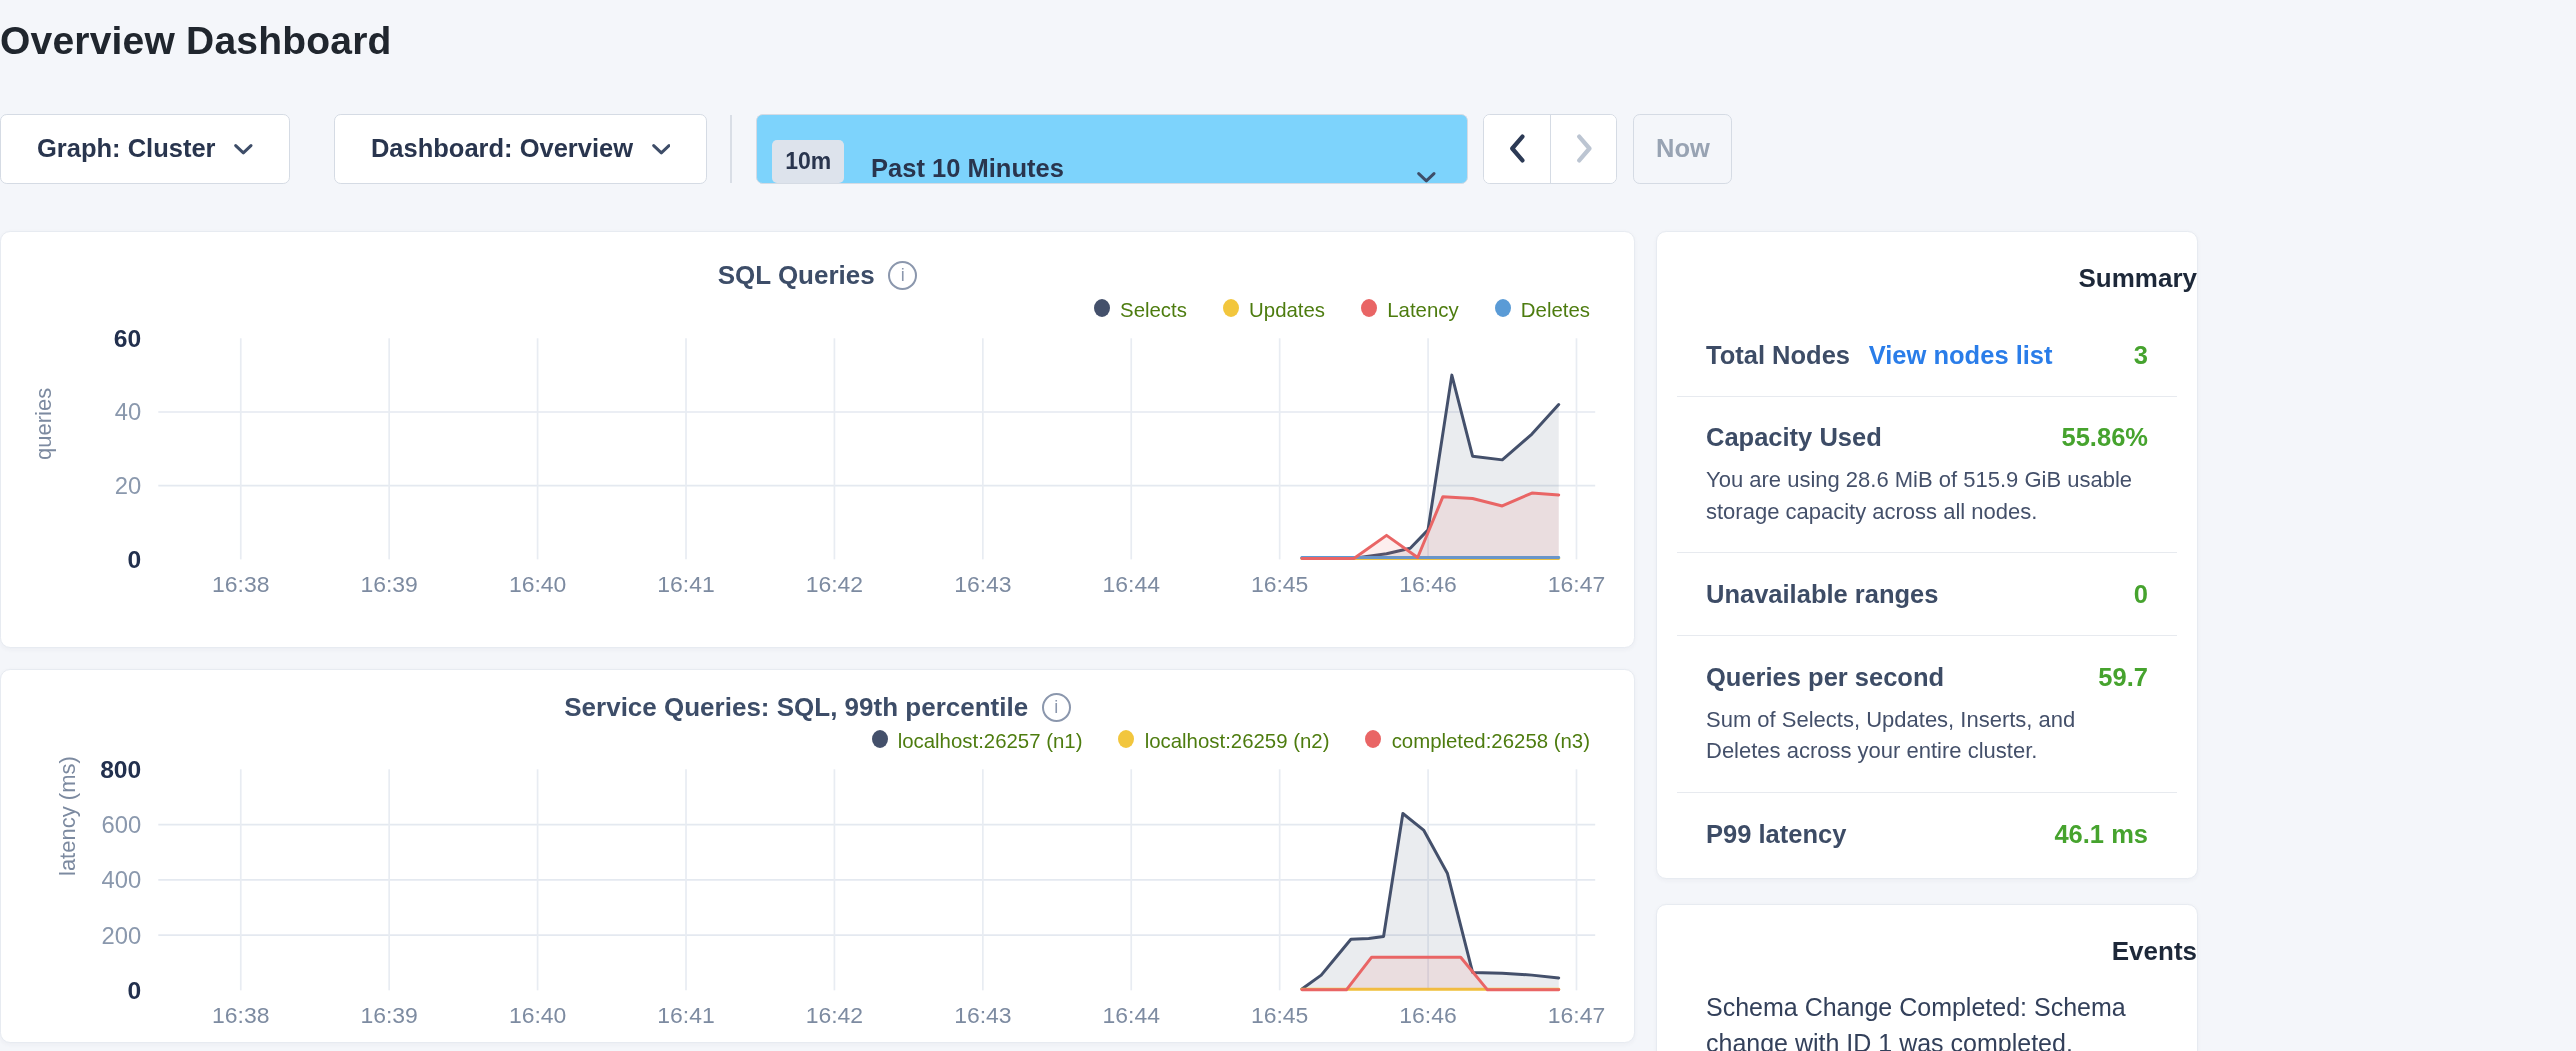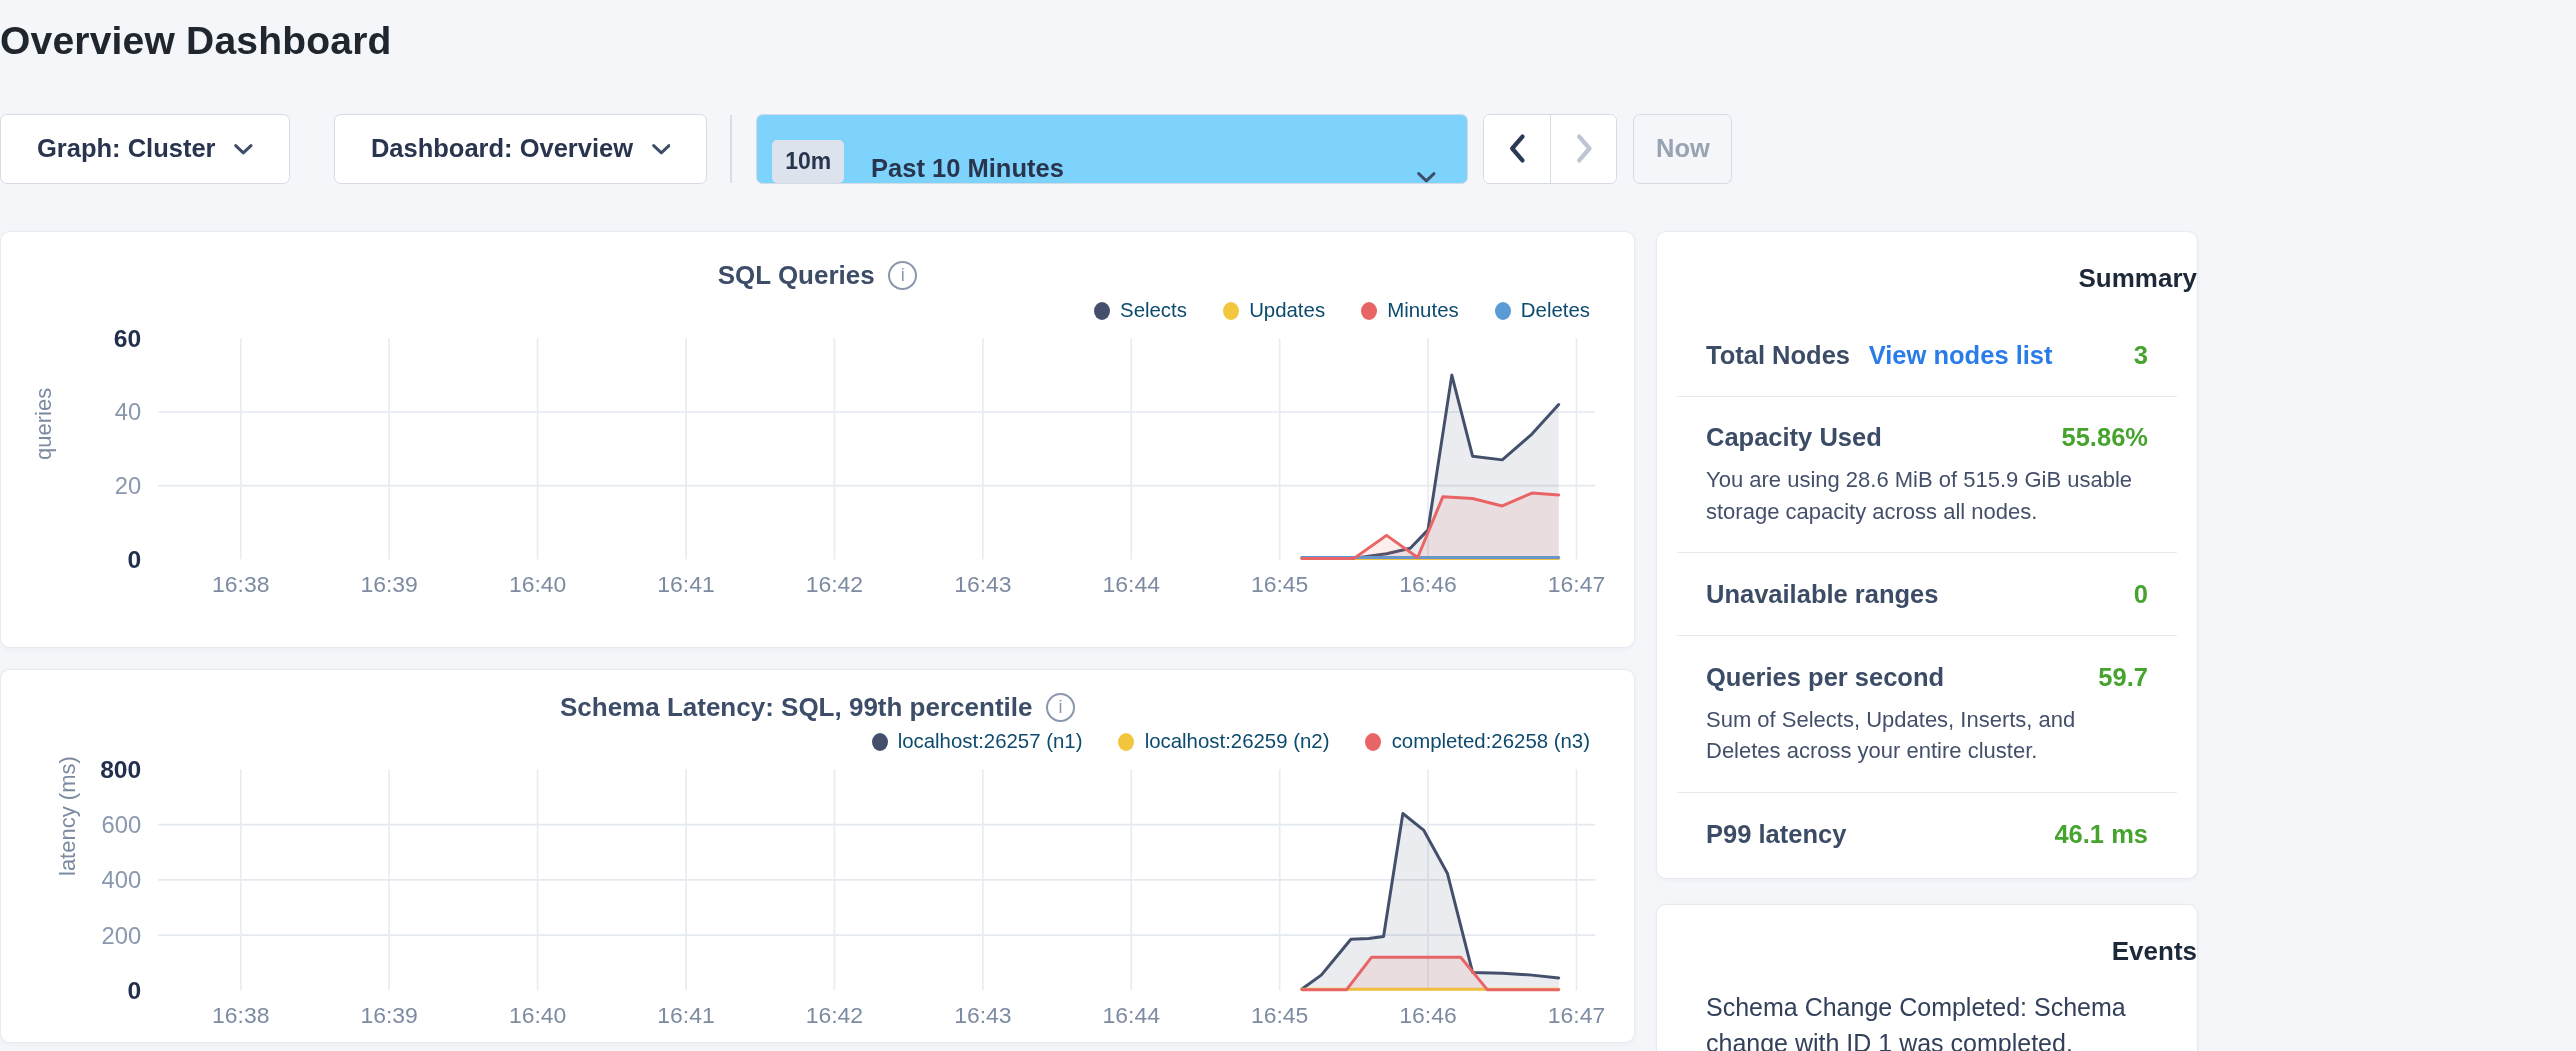--- a/index.html
+++ b/index.html
@@ -78,21 +78,21 @@
   .chart-title-row { display:flex; align-items:center; justify-content:center; gap:13.6px; padding-top:25.5px; height:63px; }
   .chart-card.h2 .chart-title-row { padding-top:20.4px; height:56px; }
   .chart-title { font-size:26px; font-weight:700; color:#3d4d68; }
   .info-icon {
     width:29px; height:29px; border:2.1px solid #8violet violet;
     border:2.1px solid #8b97ad; border-radius:50%;
     display:flex; align-items:center; justify-content:center;
     font-size:18px; color:#8b97ad; cursor:pointer; flex:none;
   }
   .legend-row { display:flex; justify-content:flex-end; gap:36px; padding-right:44px; height:32px; align-items:center; }
-  .legend-item { display:flex; align-items:center; gap:10.2px; font-size:20.4px; color:#0c4a6e; }
+  .legend-item { display:flex; align-items:flex-start; gap:10.2px; font-size:20.4px; color:#4d7c0f; }
   .legend-dot { width:16px; height:18px; border-radius:50%; flex:none; }
   .ylabel {
     position:absolute; left:6.8px; top:52%; transform:rotate(-90deg) translateX(50%);
     transform-origin:center; font-size:22px; color:#7c8aa0; white-space:nowrap;
   }
   .chart-svg { display:block; width:1635px; height:285px; margin-top:1.7px; }
 
   
   .panel-title { text-align:right; font-size:26px; font-weight:700; color:#1d2839; padding-top:31px; }
   .summary-card { padding-bottom:29px; }
@@ -171,21 +171,21 @@
             <span class="legend-item">
                 <span class="legend-dot" style="background: rgb(68, 80, 107);"></span>
                 <span>Selects</span>
               </span>
             <span class="legend-item">
                 <span class="legend-dot" style="background: rgb(242, 198, 61);"></span>
                 <span>Updates</span>
               </span>
             <span class="legend-item">
                 <span class="legend-dot" style="background: rgb(233, 101, 101);"></span>
-                <span>Minutes</span>
+                <span>Latency</span>
               </span>
             <span class="legend-item">
                 <span class="legend-dot" style="background: rgb(90, 155, 214);"></span>
                 <span>Deletes</span>
               </span>
           </div>
           <div class="ylabel">queries</div>
           <svg class="chart-svg" viewBox="0 0 1923 335">
               <line x1="185" y1="185.33333333333334" x2="1875" y2="185.33333333333334" stroke="#e4e9f0" stroke-width="2"></line>
               <line x1="185" y1="98.66666666666669" x2="1875" y2="98.66666666666669" stroke="#e4e9f0" stroke-width="2"></line>
@@ -219,21 +219,21 @@
               <text x="1154.7777777777778" y="310" text-anchor="middle" fill="#7d8ba1" font-size="27" font-family="Liberation Sans, sans-serif">16:43</text>
               <text x="1329.3333333333333" y="310" text-anchor="middle" fill="#7d8ba1" font-size="27" font-family="Liberation Sans, sans-serif">16:44</text>
               <text x="1503.8888888888887" y="310" text-anchor="middle" fill="#7d8ba1" font-size="27" font-family="Liberation Sans, sans-serif">16:45</text>
               <text x="1678.4444444444443" y="310" text-anchor="middle" fill="#7d8ba1" font-size="27" font-family="Liberation Sans, sans-serif">16:46</text>
               <text x="1853" y="310" text-anchor="middle" fill="#7d8ba1" font-size="27" font-family="Liberation Sans, sans-serif">16:47</text>
             </svg>
         </div>
 
         <div class="card chart-card h2">
           <div class="chart-title-row">
-            <span class="chart-title">Schema Latency: SQL, 99th percentile</span>
+            <span class="chart-title">Service Queries: SQL, 99th percentile</span>
             <span class="info-icon">i</span>
           </div>
           <div class="legend-row">
             <span class="legend-item">
                 <span class="legend-dot" style="background: rgb(68, 80, 107);"></span>
                 <span>localhost:26257 (n1)</span>
               </span>
             <span class="legend-item">
                 <span class="legend-dot" style="background: rgb(242, 198, 61);"></span>
                 <span>localhost:26259 (n2)</span>

